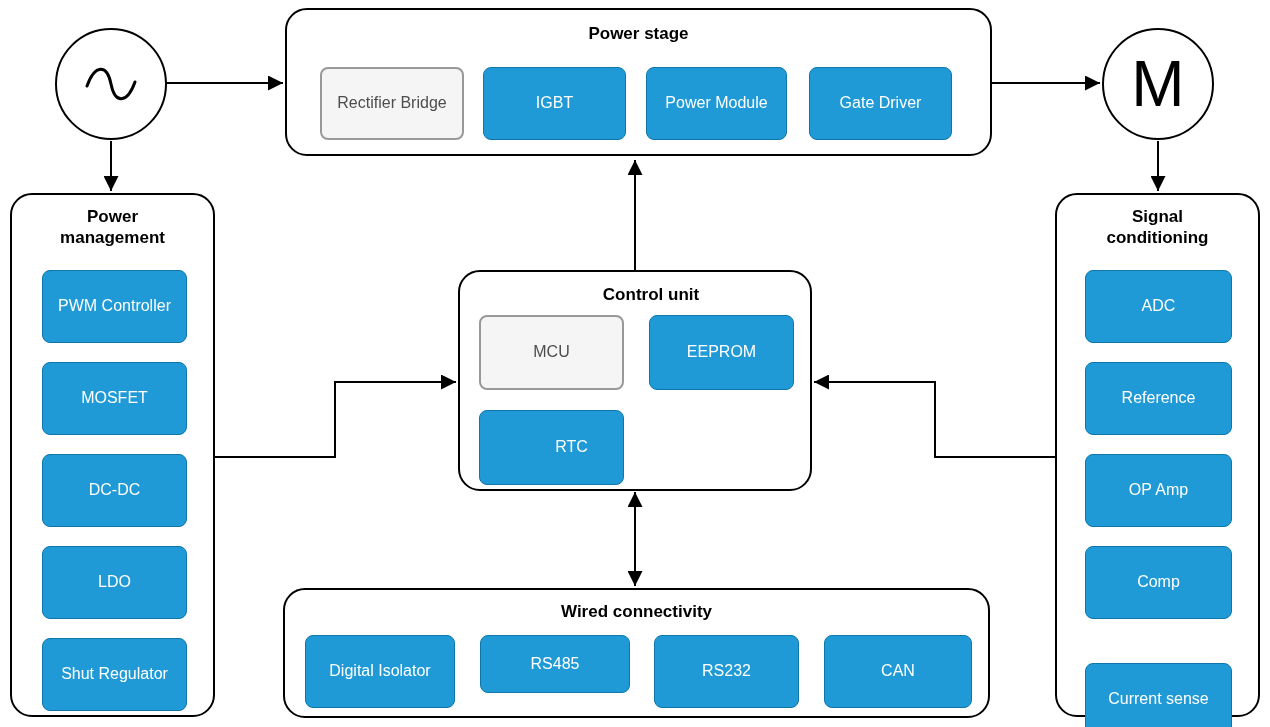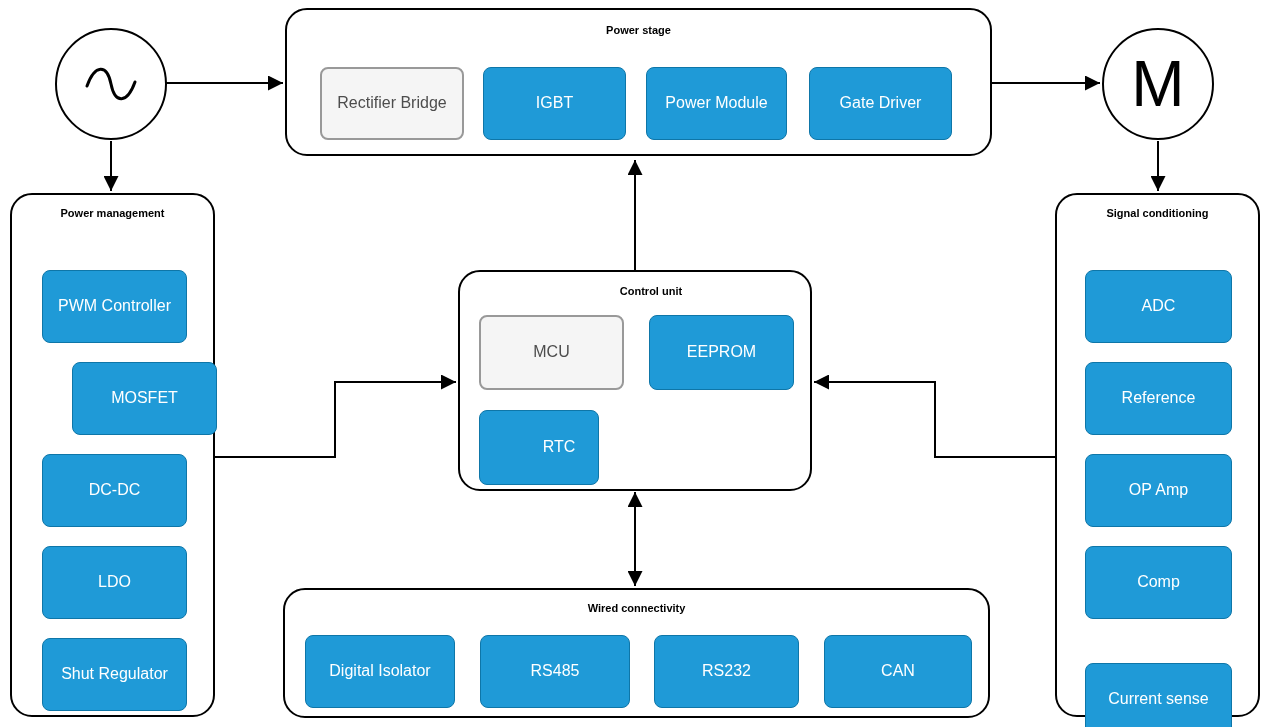--- a/index.html
+++ b/index.html
@@ -22,21 +22,21 @@
     background:var(--canvas-bg);overflow:hidden;
   }
   .wires{position:absolute;left:0;top:0;pointer-events:none;}
   .group{
     position:absolute;background:#fff;
     border:2px solid var(--frame-stroke);
     border-radius:22px;
   }
   .gtitle{
     position:absolute;left:0;right:0;text-align:center;
-    font-size:11px;font-weight:bold;color:var(--title-text);
+    font-size:17px;font-weight:bold;color:var(--title-text);
     line-height:1.22;
   }
   .gtitle.narrow{left:50%;right:auto;transform:translateX(-50%);width:130px;}
   .block{
     position:absolute;display:flex;align-items:center;justify-content:center;
     text-align:center;border-radius:8px;font-size:16px;line-height:1.28;
     padding:4px 8px;cursor:default;
   }
   .block.primary{
     background:var(--primary-fill);
@@ -100,21 +100,21 @@
     <div class="block primary" style="left:522px;top:57px;width:143px;height:73px;">
       <span>Gate Driver</span>
     </div>
   </section>
 
   <section class="group" style="left:10px;top:193px;width:205px;height:524px;">
     <h2 class="gtitle narrow" style="top:12px;">Power management</h2>
     <div class="block primary" style="left:30px;top:75px;width:145px;height:73px;">
       <span>PWM Controller</span>
     </div>
-    <div class="block primary" style="left:30px;top:167px;width:145px;height:73px;margin-left:30px;">
+    <div class="block primary" style="left:30px;top:167px;width:145px;height:73px;">
       <span>MOSFET</span>
     </div>
     <div class="block primary" style="left:30px;top:259px;width:145px;height:73px;">
       <span>DC-DC</span>
     </div>
     <div class="block primary" style="left:30px;top:351px;width:145px;height:73px;">
       <span>LDO</span>
     </div>
     <div class="block primary" style="left:30px;top:443px;width:145px;height:73px;">
       <span>Shut Regulator</span>
@@ -122,21 +122,21 @@
   </section>
 
   <section class="group" style="left:458px;top:270px;width:354px;height:221px;">
     <h2 class="gtitle" style="top:13px;padding-left:32px;">Control unit</h2>
     <div class="block muted" style="left:19px;top:43px;width:145px;height:75px;">
       <span>MCU</span>
     </div>
     <div class="block primary" style="left:189px;top:43px;width:145px;height:75px;">
       <span>EEPROM</span>
     </div>
-    <div class="block primary" style="left:19px;top:138px;width:120px;height:75px;padding-left:48px;">
+    <div class="block primary" style="left:19px;top:138px;width:145px;height:75px;padding-left:48px;">
       <span>RTC</span>
     </div>
   </section>
 
   <section class="group" style="left:1055px;top:193px;width:205px;height:524px;">
     <h2 class="gtitle narrow" style="top:12px;">Signal conditioning</h2>
     <div class="block primary" style="left:28px;top:75px;width:147px;height:73px;">
       <span>ADC</span>
     </div>
     <div class="block primary" style="left:28px;top:167px;width:147px;height:73px;">
@@ -151,21 +151,21 @@
     <div class="block primary" style="left:28px;top:468px;width:147px;height:73px;">
       <span>Current sense</span>
     </div>
   </section>
 
   <section class="group" style="left:283px;top:588px;width:707px;height:130px;">
     <h2 class="gtitle" style="top:12px;">Wired connectivity</h2>
     <div class="block primary" style="left:20px;top:45px;width:150px;height:73px;">
       <span>Digital Isolator</span>
     </div>
-    <div class="block primary" style="left:195px;top:45px;width:150px;height:73px;">
+    <div class="block primary" style="left:195px;top:45px;width:150px;height:58px;">
       <span>RS485</span>
     </div>
     <div class="block primary" style="left:369px;top:45px;width:145px;height:73px;">
       <span>RS232</span>
     </div>
     <div class="block primary" style="left:539px;top:45px;width:148px;height:73px;">
       <span>CAN</span>
     </div>
   </section>
 

